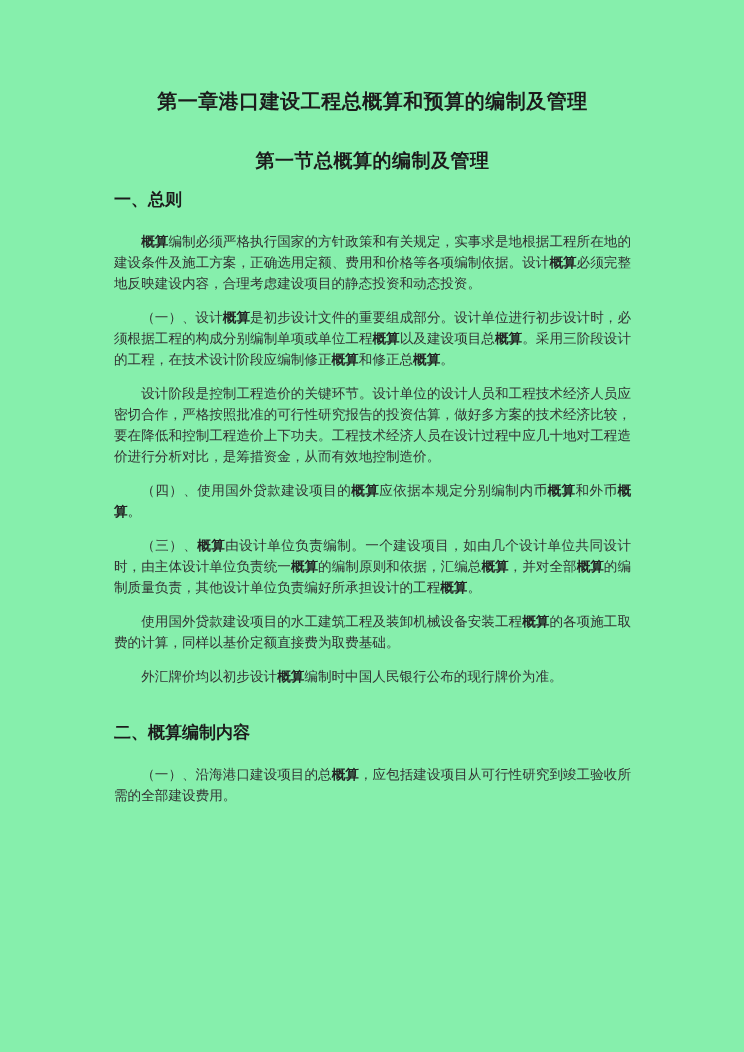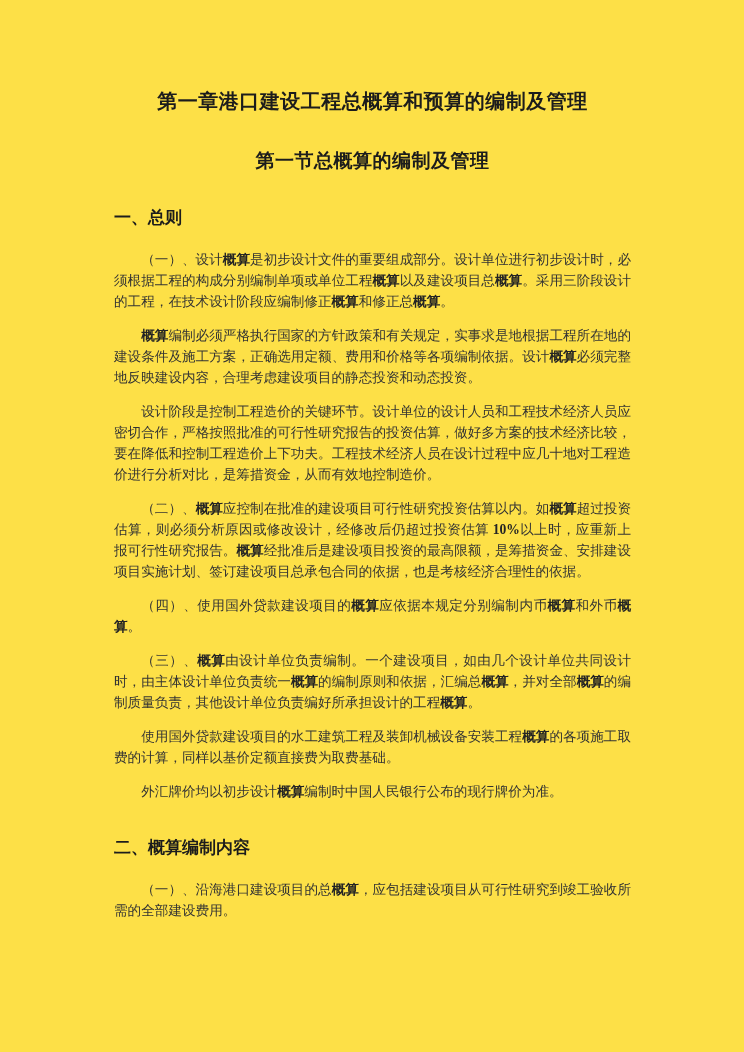--- a/index.html
+++ b/index.html
@@ -8,41 +8,41 @@
     font-family: "Liberation Serif", "DejaVu Serif", serif;
   }
   body {
     width: 744px;
     height: 1052px;
     overflow: hidden;
   }
   .page {
     width: 744px;
     height: 1052px;
-    background: #fde047;
+    background: #86efac;
     padding: 88px 113px 4px 114px;
     color: #303030;
   }
   .doc-title {
     font-size: 20px;
     font-weight: bold;
     color: #1c1c1c;
     text-align: center;
     letter-spacing: 0.5px;
     line-height: 26px;
     margin-bottom: 34px;
   }
   .doc-subtitle {
     font-size: 19px;
     font-weight: bold;
     color: #1c1c1c;
     text-align: center;
     letter-spacing: 0.5px;
     line-height: 25px;
-    margin-bottom: 33px;
+    margin-bottom: 15px;
   }
   .section-heading {
     font-size: 17px;
     font-weight: bold;
     color: #1c1c1c;
     line-height: 23px;
     margin-bottom: 20px;
     margin-top: 12px;
   }
   .section-heading.second {
@@ -67,24 +67,23 @@
 
 <div class="page">
 
   <div class="doc-title">第一章港口建设工程总概算和预算的编制及管理</div>
 
   <div class="doc-subtitle">第一节总概算的编制及管理</div>
 
   <div>
     <div class="section-heading">一、总则</div>
 
+    <p class="body-paragraph"><b>概算</b>编制必须严格执行国家的方针政策和有关规定，实事求是地根据工程所在地的建设条件及施工方案，正确选用定额、费用和价格等各项编制依据。设计<b>概算</b>必须完整地反映建设内容，合理考虑建设项目的静态投资和动态投资。</p>
     <p class="body-paragraph">（一）、设计<b>概算</b>是初步设计文件的重要组成部分。设计单位进行初步设计时，必须根据工程的构成分别编制单项或单位工程<b>概算</b>以及建设项目总<b>概算</b>。采用三阶段设计的工程，在技术设计阶段应编制修正<b>概算</b>和修正总<b>概算</b>。</p>
-    <p class="body-paragraph"><b>概算</b>编制必须严格执行国家的方针政策和有关规定，实事求是地根据工程所在地的建设条件及施工方案，正确选用定额、费用和价格等各项编制依据。设计<b>概算</b>必须完整地反映建设内容，合理考虑建设项目的静态投资和动态投资。</p>
     <p class="body-paragraph">设计阶段是控制工程造价的关键环节。设计单位的设计人员和工程技术经济人员应密切合作，严格按照批准的可行性研究报告的投资估算，做好多方案的技术经济比较，要在降低和控制工程造价上下功夫。工程技术经济人员在设计过程中应几十地对工程造价进行分析对比，是筹措资金，从而有效地控制造价。</p>
-    <p class="body-paragraph">（二）、<b>概算</b>应控制在批准的建设项目可行性研究投资估算以内。如<b>概算</b>超过投资估算，则必须分析原因或修改设计，经修改后仍超过投资估算 <b>10%</b>以上时，应重新上报可行性研究报告。<b>概算</b>经批准后是建设项目投资的最高限额，是筹措资金、安排建设项目实施计划、签订建设项目总承包合同的依据，也是考核经济合理性的依据。</p>
     <p class="body-paragraph">（四）、使用国外贷款建设项目的<b>概算</b>应依据本规定分别编制内币<b>概算</b>和外币<b>概算</b>。</p>
     <p class="body-paragraph">（三）、<b>概算</b>由设计单位负责编制。一个建设项目，如由几个设计单位共同设计时，由主体设计单位负责统一<b>概算</b>的编制原则和依据，汇编总<b>概算</b>，并对全部<b>概算</b>的编制质量负责，其他设计单位负责编好所承担设计的工程<b>概算</b>。</p>
     <p class="body-paragraph">使用国外贷款建设项目的水工建筑工程及装卸机械设备安装工程<b>概算</b>的各项施工取费的计算，同样以基价定额直接费为取费基础。</p>
     <p class="body-paragraph">外汇牌价均以初步设计<b>概算</b>编制时中国人民银行公布的现行牌价为准。</p>
   </div>
 
   <div>
     <div class="section-heading second">二、概算编制内容</div>
 
     <p class="body-paragraph">（一）、沿海港口建设项目的总<b>概算</b>，应包括建设项目从可行性研究到竣工验收所需的全部建设费用。</p>

